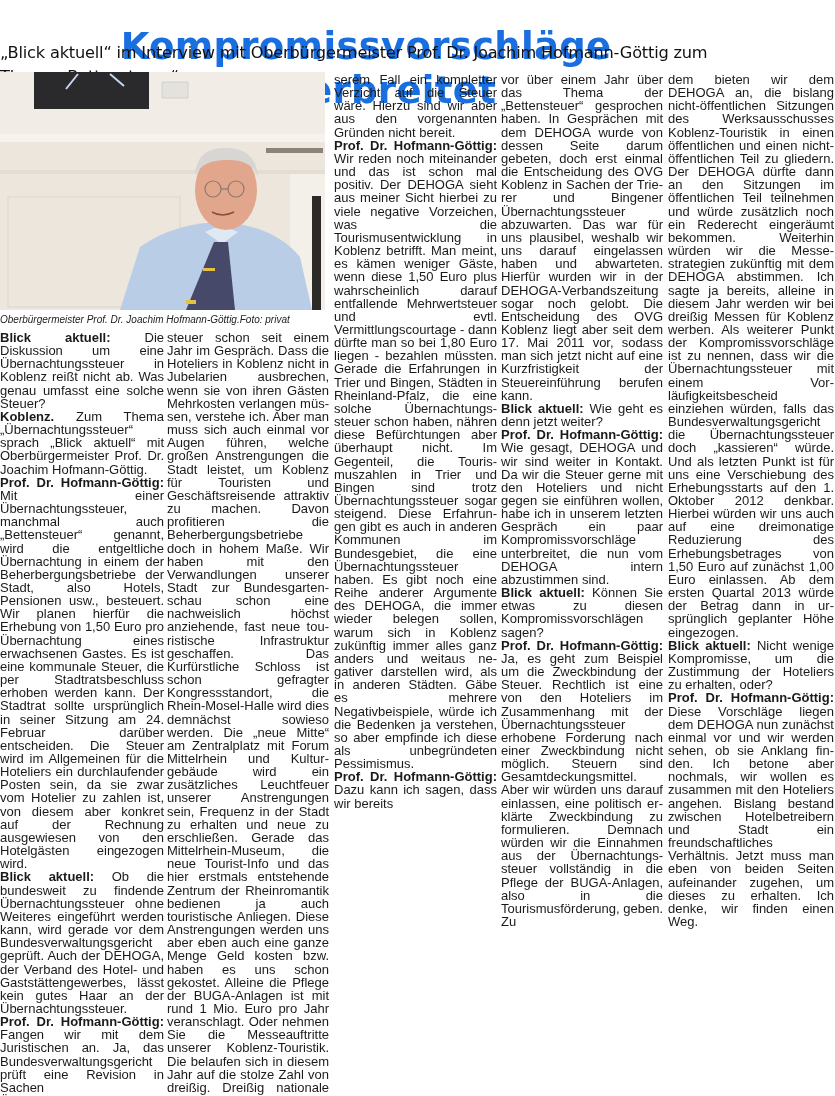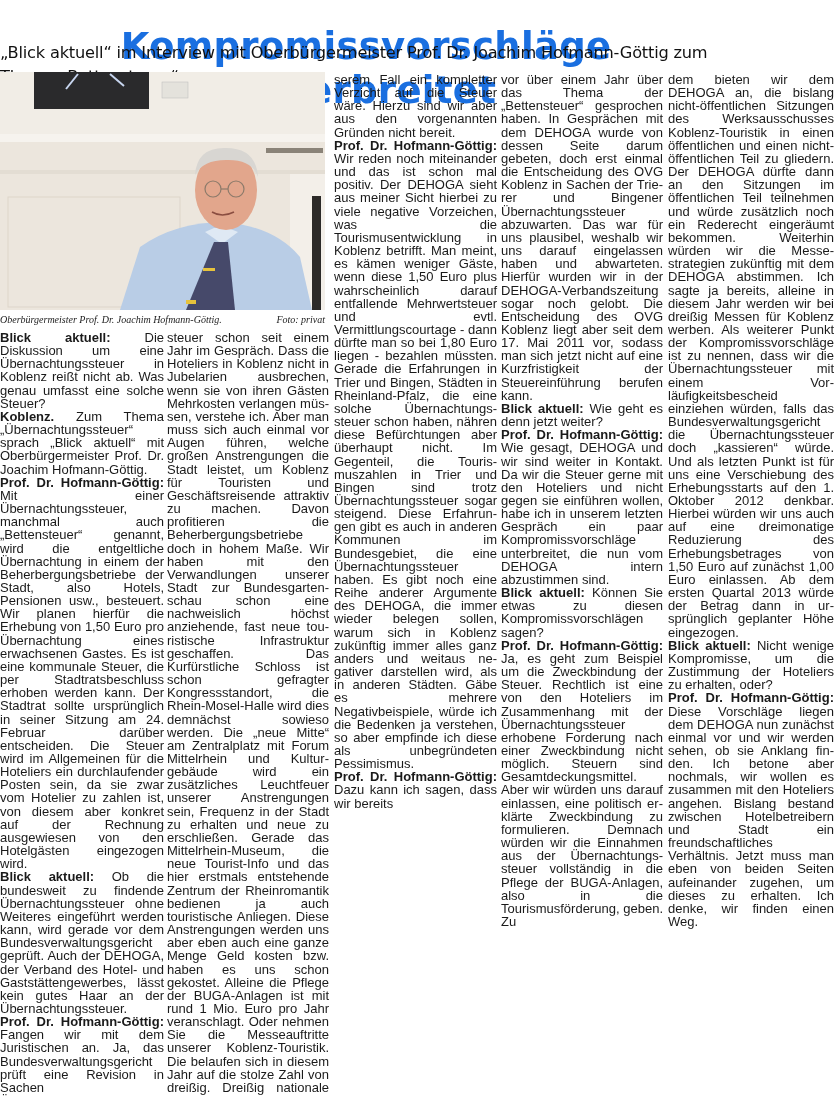--- a/index.html
+++ b/index.html
@@ -1,20 +1,20 @@
 <!DOCTYPE html>
 <html><head>
 <meta charset="utf-8">
 <style>
   html, body { margin:0; padding:0; background:#ffffff; }
   body { width:835px; height:1096px; overflow:hidden; position:relative; font-family:"Liberation Sans", sans-serif; color:#1a1a1a; }
   .headline { position:absolute; left:0; top:0; width:732px; text-align:center; color:#1a6fe0; font-family:"DejaVu Sans", sans-serif; font-weight:bold; font-size:37px; letter-spacing:0.3px; line-height:44px; }
   .subheadline { position:absolute; left:0; top:41px; width:736px; text-align:left; font-family:"DejaVu Sans", sans-serif; font-size:16.2px; line-height:24px; color:#111; letter-spacing:-0.2px; }
   .photo { position:absolute; left:0; top:72px; width:325px; height:238px; overflow:hidden; background:#e9e3da; }
-  .caption { position:absolute; left:0; top:313px; width:325px; font-family:Liberation Serif, serif; font-style:italic; font-size:10px; line-height:14px; color:#222; display:flex; justify-content:space-between; }
+  .caption { position:absolute; left:0; top:313px; width:325px; font-family:Liberation Sans, sans-serif; font-style:italic; font-size:10px; line-height:14px; color:#222; display:flex; }
   .col { position:absolute; font-size:13px; line-height:13.15px; text-align:justify; hyphens:manual; }
   .col p { margin:0; }
   .col b { font-weight:bold; }
   .c1 { left:0; top:331px; width:164px; }
   .c2 { left:167px; top:331px; width:162px; }
   .c3 { left:334px; top:73px; width:163px; }
   .c4 { left:501px; top:73px; width:162px; }
   .c5 { left:668px; top:73px; width:166px; }
 </style>
 </head>

